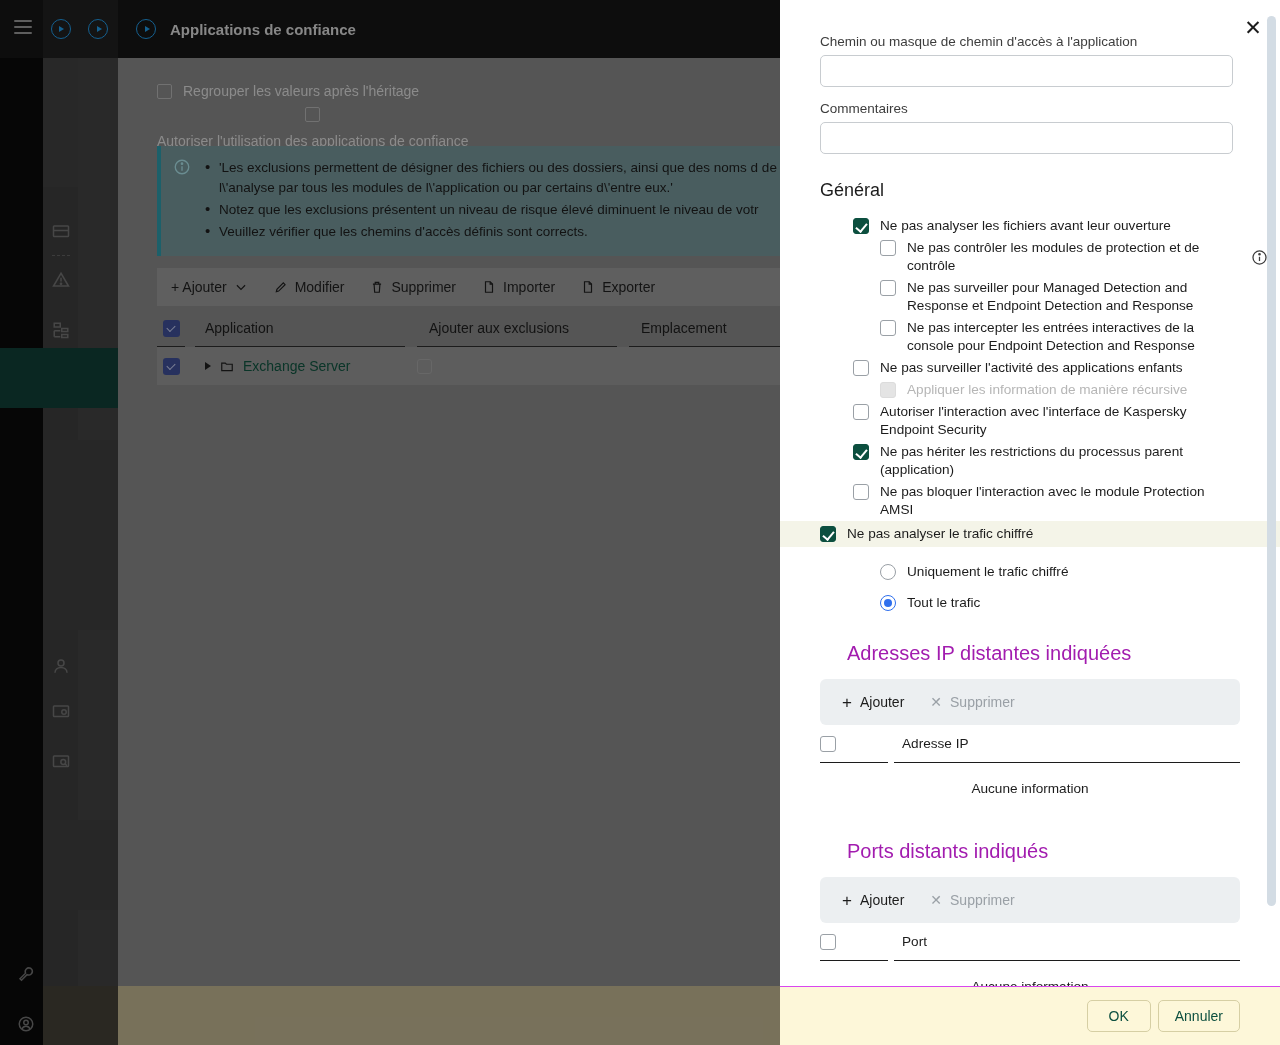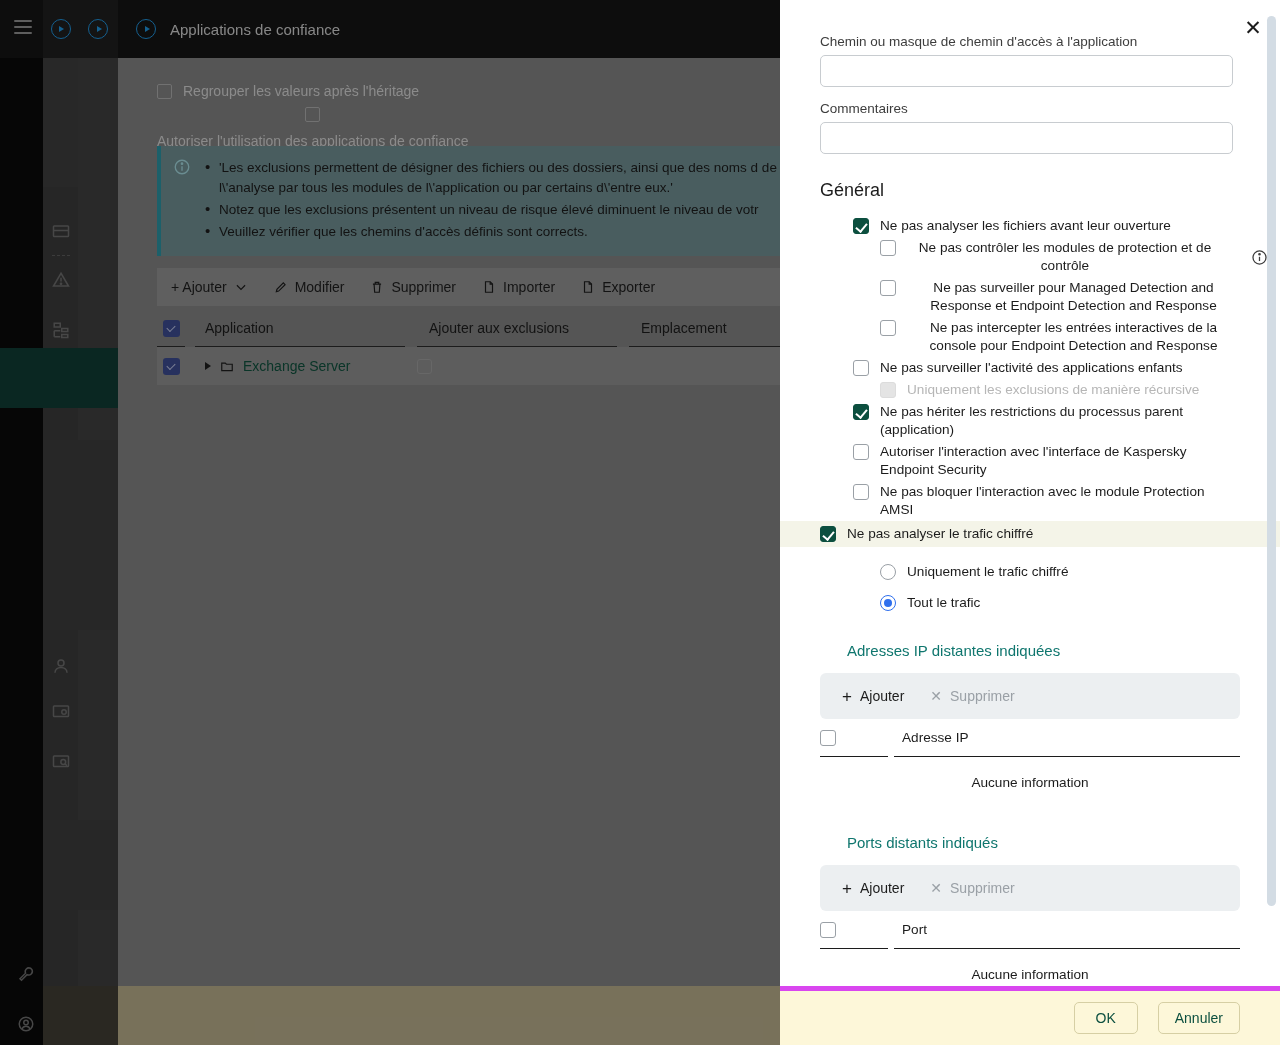--- a/index.html
+++ b/index.html
@@ -10,21 +10,21 @@
     background: #0a0a0a;
   }
 
   
   #bg-app { position: absolute; inset: 0; }
 
   .bg-railfar   { position:absolute; left:0;   top:0; width:43px;  height:1045px; background:#0a0a0a; }
   .bg-rail      { position:absolute; left:43px;top:0; width:35px;  height:1045px; background:#131313; }
   .bg-rail2     { position:absolute; left:78px;top:0; width:40px;  height:1045px; background:#141414; }
 
-  .topbar { position:absolute; left:0; top:0; width:1280px; height:58px; background:#141414; }
+  .topbar { position:absolute; left:0; top:0; width:1280px; height:58px; background:#141414;font-weight:bold; }
   .topbar-cell { position:absolute; top:0; height:58px; background:#1e1e1e;
                  display:flex; align-items:center; justify-content:center; }
   .tb-a { left:43px;  width:35px; }
   .tb-b { left:78px;  width:40px; }
   .tb-c { left:118px; width:1162px; background:#141414; justify-content:flex-start; padding-left:18px; gap:14px;}
 
   .hamburger { position:absolute; left:14px; top:20px; width:18px; height:14px;
                display:flex; flex-direction:column; justify-content:space-between; }
   .hamburger i { display:block; height:2px; background:#8d8d8d; border-radius:1px; }
 
@@ -92,24 +92,24 @@
 
   .close-btn { position:absolute; right:14px; top:14px; width:26px; height:26px;
                display:flex; align-items:center; justify-content:center; cursor:pointer;
                font-size:21px; color:#1c1c1c; line-height:1; z-index:5;}
 
   .fld-label { font-size:13.5px; color:#3d3d3d; margin-bottom:6px; }
   .fld-input { width:413px; height:32px; border:1px solid #c8ccd0; border-radius:5px;
                background:#fff; outline:none; font-size:13.5px; padding:0 8px;
                font-family:"Liberation Sans", sans-serif; }
   .sec-title { font-size:18px; color:#1c1c1c; font-weight:400; }
-  .sub-title { font-size:15px; color:#0f766e; }
+  .sub-title { font-size:20px; color:#a21caf; }
 
   .opt { display:flex; align-items:flex-start; gap:11px; padding:2px 0; position:relative;margin-left:33px; }
-  .opt-ind { padding-left:27px;text-align:center; }
+  .opt-ind { padding-left:27px; }
   .opt.hl { background:#f4f4e8; margin-left:-40px; margin-right:-40px;
             padding-left:40px; padding-right:40px; padding-top:4px; padding-bottom:4px; }
   .opt-txt { font-size:13.6px; color:#1c1c1c; line-height:18px; padding-top:0px; }
   .opt-txt.dis { color:#b6b6b6; }
 
   .cb { width:16px; height:16px; border:1.5px solid #9aa0a6; border-radius:3px;
         background:#fff; flex:0 0 auto; margin-top:1px; cursor:pointer; }
   .cb.on { background:#0c4f3f; border-color:#0c4f3f; position:relative; }
   .cb.on:after { content:""; position:absolute; left:4px; top:2px; width:5px; height:9px;
         border-right:2px solid #fff; border-bottom:2px solid #fff; transform:rotate(40deg); }
@@ -134,21 +134,21 @@
   .mini-th { display:flex; align-items:flex-end; height:38px; }
   .mini-th .c1 { width:68px; height:100%; display:flex; align-items:center;
                  border-bottom:1.5px solid #1c1c1c; }
   .mini-th .c2 { flex:1; height:100%; display:flex; align-items:center; padding-left:8px;
                  border-bottom:1.5px solid #1c1c1c; margin-left:6px;
                  font-size:13.6px; color:#1c1c1c; }
   .mini-empty { text-align:center; font-size:13.6px; color:#1c1c1c; padding:18px 0 0 0; }
 
   .panel-footer { flex:0 0 auto; height:59px; background:#fdf7d9;
                   display:flex; align-items:center; justify-content:flex-end;
-                  gap:20px; padding-right:40px; border-top:5px solid #d946ef;}
+                  gap:7px; padding-right:40px; border-top:1px solid #d946ef;}
   .btn-out { min-width:64px; height:32px; padding:0 16px; border:1px solid #d6cfa4;
              border-radius:5px; background:transparent; color:#0c4f3f; font-size:14px;
              cursor:pointer; font-family:"Liberation Sans", sans-serif; }
 
   .scrollbar { position:absolute; right:4px; top:16px; width:9px; height:890px;
                background:#d3dce4; border-radius:5px; cursor:pointer; }
 </style>
 </head>
 <body>
 
@@ -374,29 +374,29 @@
     <div class="opt opt-ind">
       <span class="cb"></span>
       <span class="opt-txt" style="max-width:352px;">Ne pas intercepter les entrées interactives de la console pour Endpoint Detection and Response</span>
     </div>
     <div class="opt">
       <span class="cb"></span>
       <span class="opt-txt">Ne pas surveiller l'activité des applications enfants</span>
     </div>
     <div class="opt opt-ind">
       <span class="cb dis"></span>
-      <span class="opt-txt dis">Uniquement les exclusions de manière récursive</span>
+      <span class="opt-txt dis">Appliquer les information de manière récursive</span>
+    </div>
+    <div class="opt">
+      <span class="cb"></span>
+      <span class="opt-txt" style="max-width:392px;">Autoriser l'interaction avec l'interface de Kaspersky Endpoint Security</span>
     </div>
     <div class="opt">
       <span class="cb on"></span>
       <span class="opt-txt" style="max-width:372px;">Ne pas hériter les restrictions du processus parent (application)</span>
-    </div>
-    <div class="opt">
-      <span class="cb"></span>
-      <span class="opt-txt" style="max-width:392px;">Autoriser l'interaction avec l'interface de Kaspersky Endpoint Security</span>
     </div>
     <div class="opt">
       <span class="cb"></span>
       <span class="opt-txt">Ne pas bloquer l'interaction avec le module Protection AMSI</span>
     </div>
     <div class="opt hl">
       <span class="cb on"></span>
       <span class="opt-txt">Ne pas analyser le trafic chiffré</span>
     </div>
 

